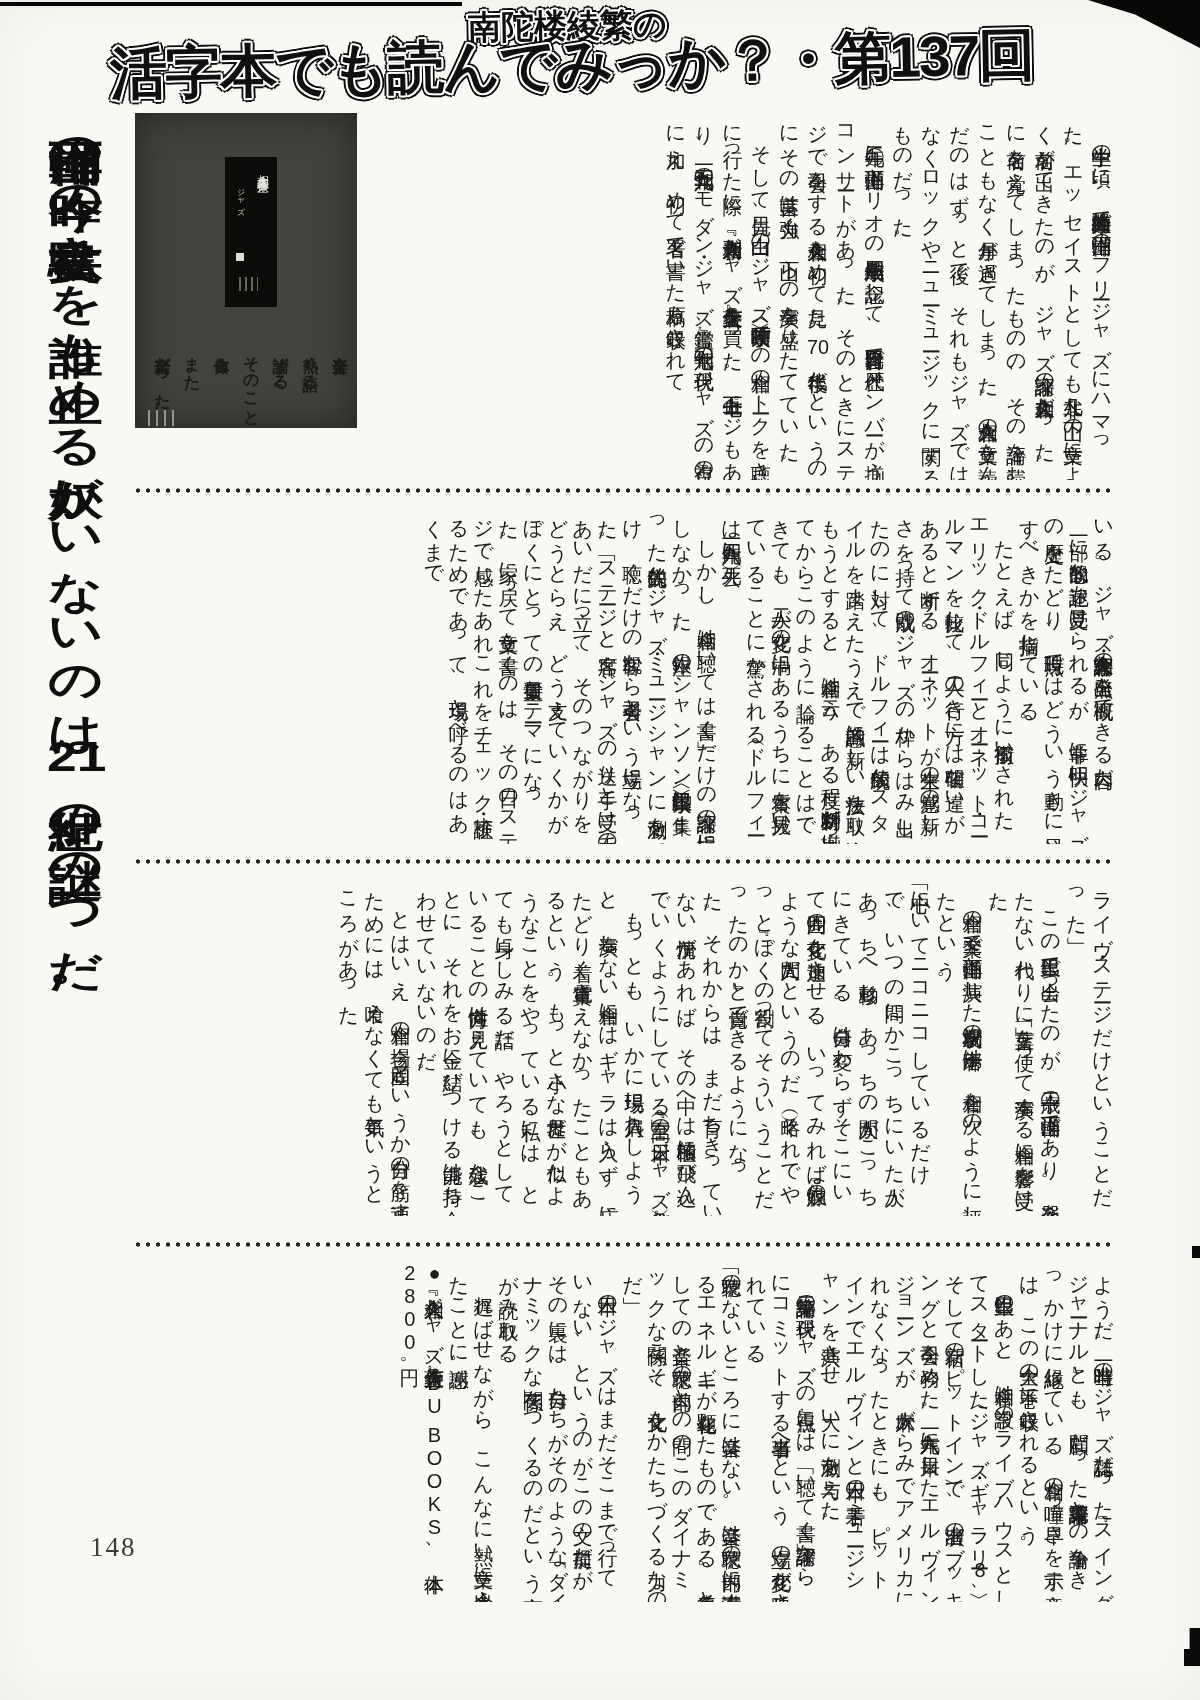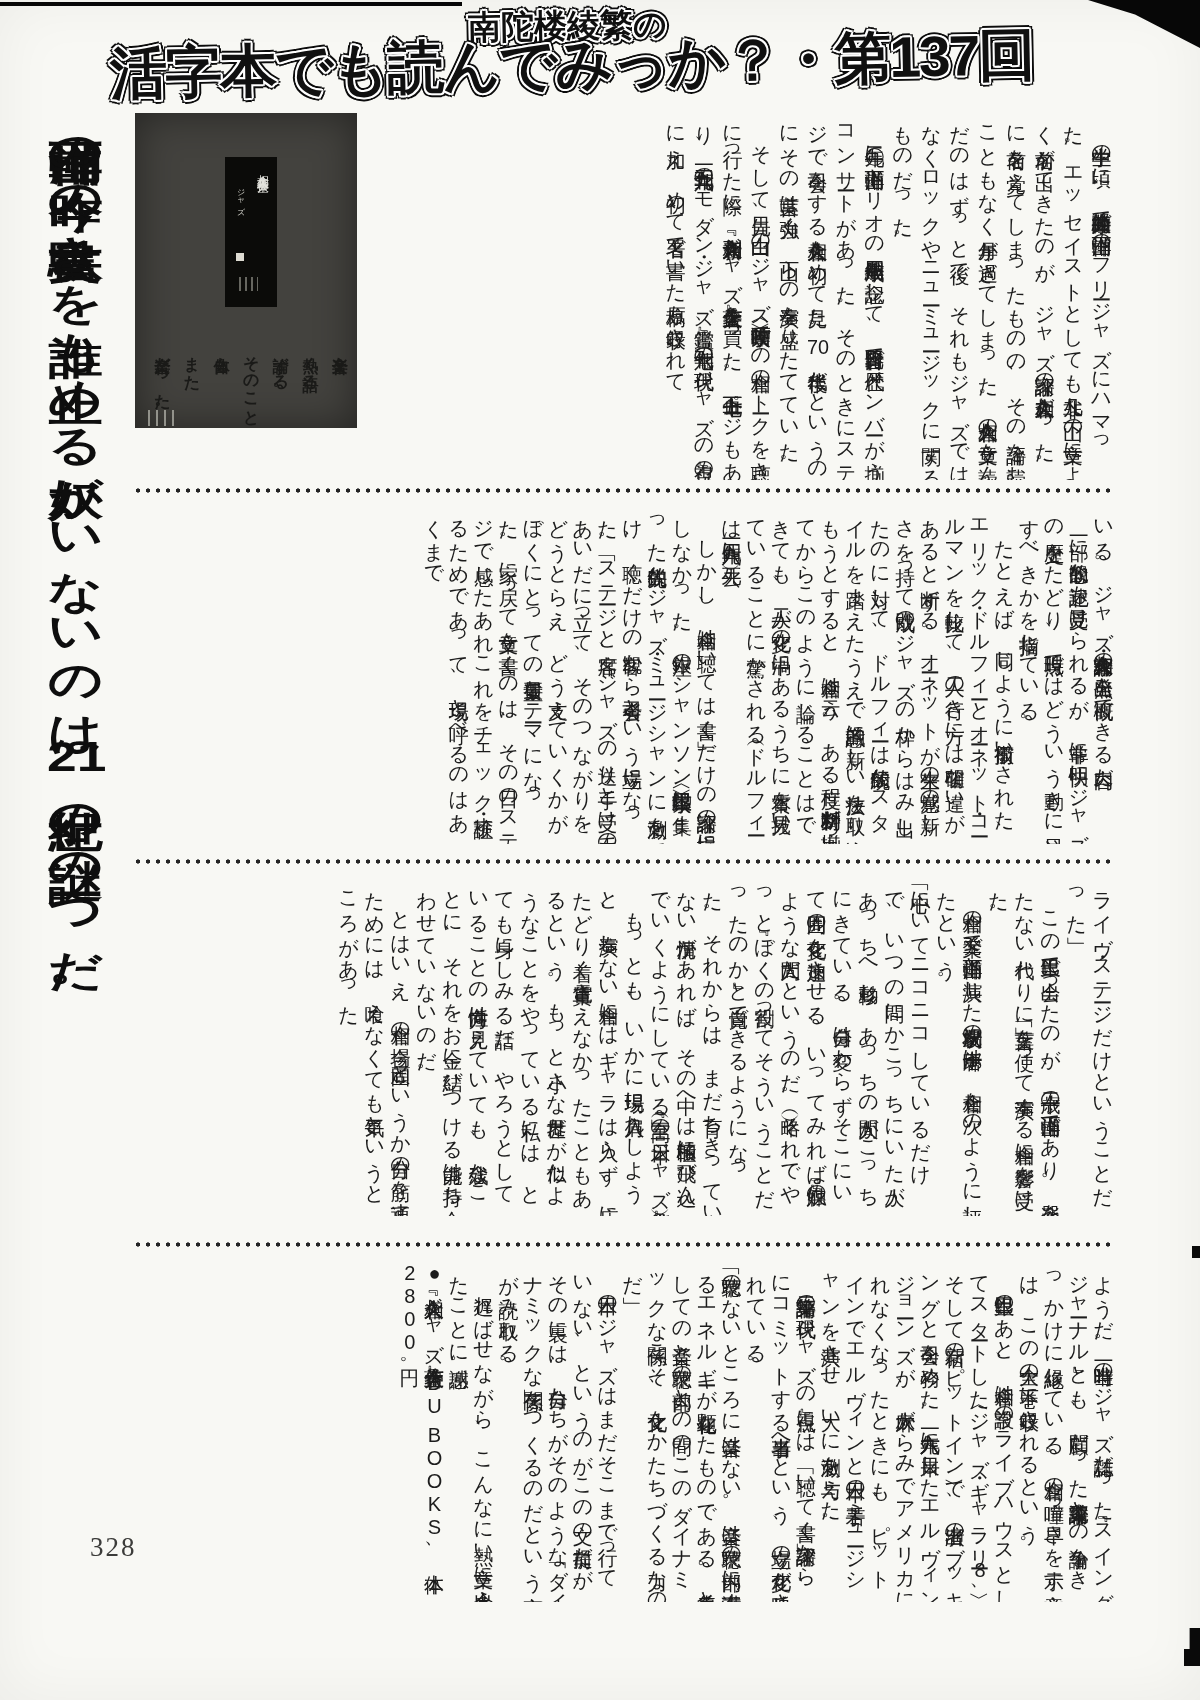--- a/index.html
+++ b/index.html
@@ -121,15 +121,15 @@
   <div class="band" id="band3">
       <p class="">ようだ。当時唯一のジャズ雑誌だった『スイングジャーナル』とも、顧問だった先輩評論家との論争をきっかけに絶縁している。相倉の喧嘩っ早さを示す文章は、この大全の下巻に収録されるという。</p>
       <p class="ind">銀巴里のあと、相倉は常設のライブハウスとしてスタートした〈ジャズ・ギャラリー<span class="up">8</span>〉、そして新宿の〈ピットイン〉で、出演者のブッキングと司会を務めた。一九六六年に来日したエルヴィン・ジョーンズが、大麻がらみでアメリカに帰れなくなったときにも、ピットインでエルヴィンと日本の若手ミュージシャンを共演させ、大いに刺激を与えた。</p>
       <p class="ind">第二評論集の『現代ジャズの視点』には、「聴いて書く」評論家から、現場にコミットする当事者へという、立場の変化が反映されている。</p>
       <p class="">「聴衆のないところに音楽はない。音楽は聴衆の内部に潜在するエネルギーが顕在化したものである。表象としての音楽と聴衆の内部との間のこのダイナミックな関係こそ、文化をかたちづくる力なのだ」</p>
       <p class="ind">日本のジャズはまだそこまで行っていない、というのがこの文の前提だが、その裏には、自分たちがそのような「ダイナミックな関係」をつくるのだという宣言が読み取れる。</p>
       <p class="ind">遅ればせながら、こんなに熱い文章に出会えたことに感謝。</p>
       <p class="">●『相倉久人ジャズ著作大全』上巻、<span class="up">DU</span> <span class="up">BOOKS</span>、本体<span class="up">2800</span>円。</p>
     </div>
 
-  <div class="pagenum">328</div>
+  <div class="pagenum">148</div>
 
 </div>
 
 </body></html>

